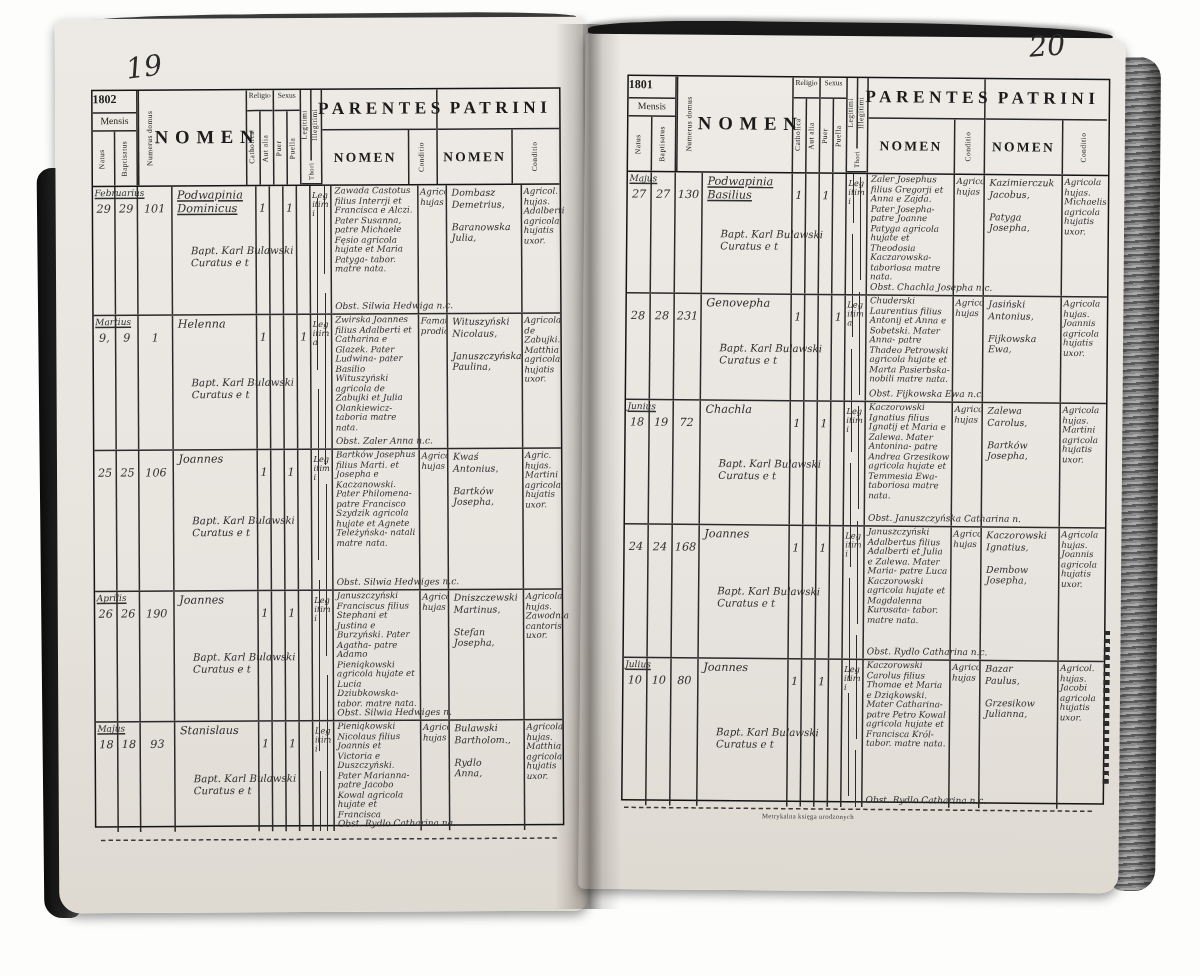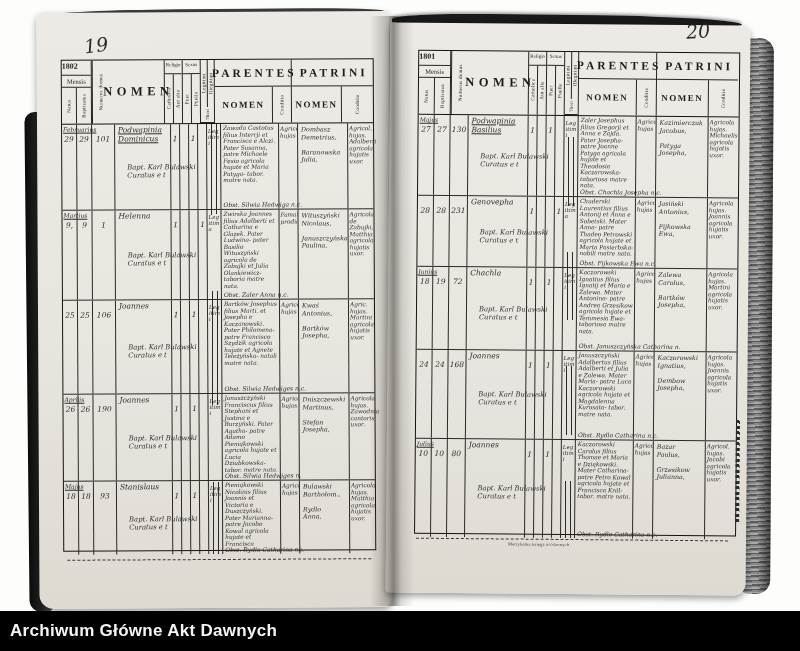--- a/index.html
+++ b/index.html
@@ -704,16 +704,13 @@
     </div>
     <div class="dash dash-r"></div>
     <div class="footnote">Metrykalna księga urodzonych</div>
     <div class="imprint"></div>
   </div>
 
   <div class="gutter"></div>
   <div class="pageno pn19">19</div>
   <div class="pageno pn20">20</div>
 
-  <div class="archivebar">
-    <span>Archiwum Główne Akt Dawnych</span>
-  </div>
 </div>
 
 </body></html>

